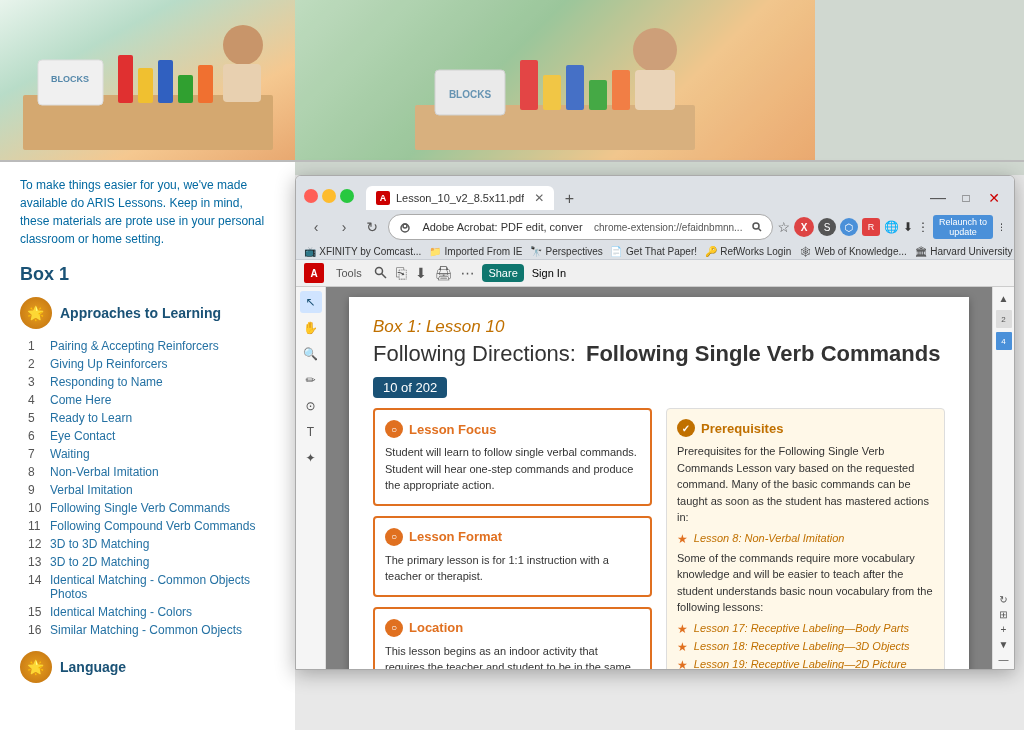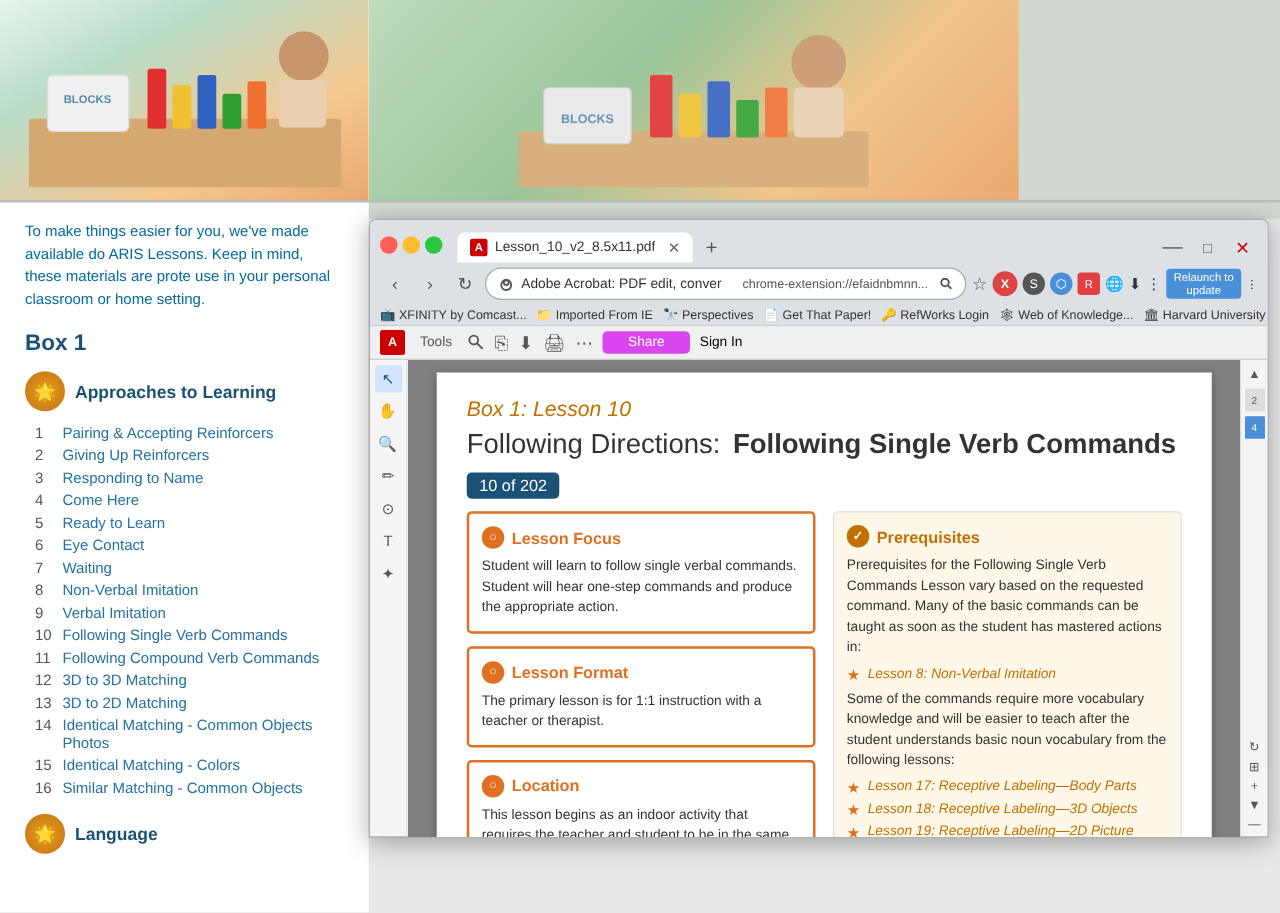--- a/index.html
+++ b/index.html
@@ -204,20 +204,21 @@
       flex: 1;
       height: 26px;
       border: 1px solid #aaa;
       border-radius: 13px;
       padding: 0 10px;
       font-size: 11px;
       background: #fff;
       display: flex;
       align-items: center;
       gap: 6px;
+      text-align: center;
     }
 
     .url-text { color: #333; font-size: 11px; overflow: hidden; white-space: nowrap; text-overflow: ellipsis; flex: 1; }
 
     .browser-actions {
       display: flex;
       align-items: center;
       gap: 4px;
     }
 
@@ -257,25 +258,25 @@
       font-weight: bold;
       display: flex; align-items: center; justify-content: center;
     }
 
     .pdf-tool-btn {
       font-size: 11px; color: #555; cursor: pointer; padding: 2px 4px;
       border-radius: 3px;
     }
 
     .pdf-share-btn {
-      background: #d946ef;
+      background: #0f766e;
       color: white;
       border: none;
       border-radius: 4px;
-      padding: 3px 20px;
+      padding: 3px 6px;
       font-size: 11px;
       cursor: pointer;
     }
 
     
     .pdf-content {
       display: flex;
       flex: 1;
       overflow: hidden;
     }

